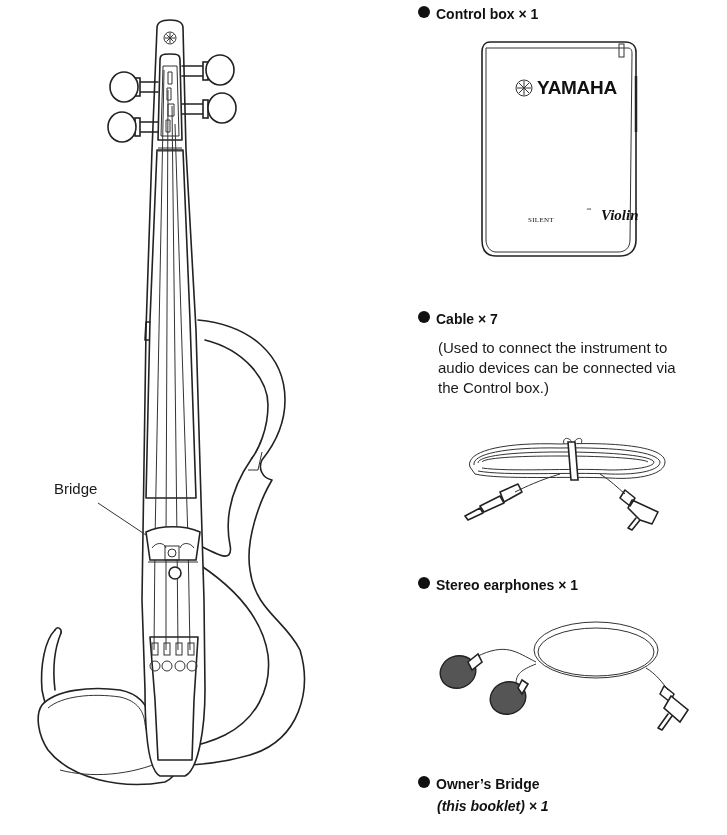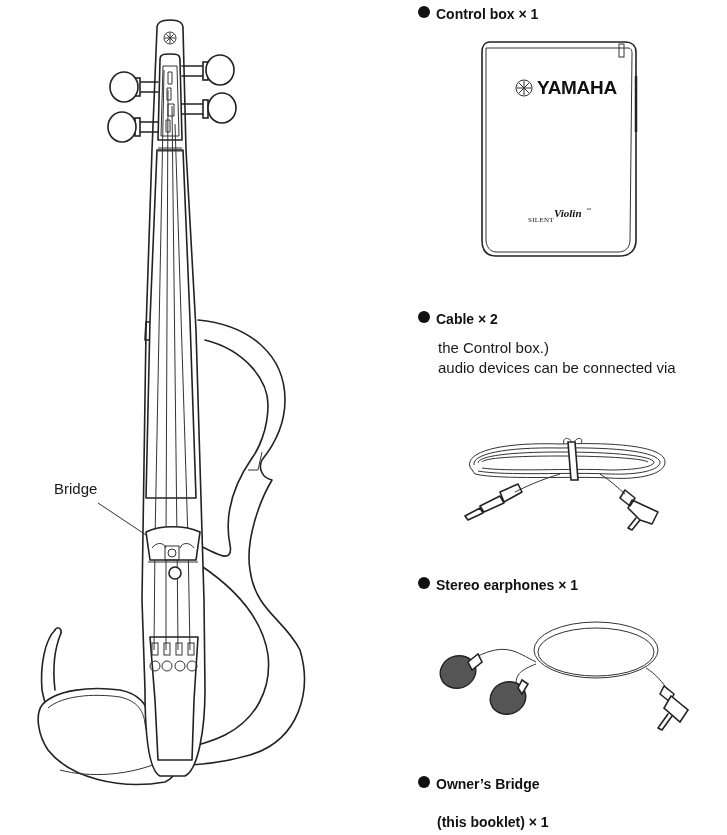--- a/index.html
+++ b/index.html
@@ -10,21 +10,21 @@
   .bullet { display: inline-block; width: 12px; height: 12px; border-radius: 50%;
             background: #111; margin-right: 6px; vertical-align: 1px; }
   .desc { font-size: 15px; line-height: 20px; color: #1a1a1a; }
   .label { font-size: 15px; color: #1a1a1a; }
   svg { position: absolute; overflow: visible; }
   .ln { fill: none; stroke: #222; stroke-width: 1.6; stroke-linejoin: round; stroke-linecap: round; }
   .ln-thin { fill: none; stroke: #333; stroke-width: 1; }
   .fill-w { fill: #fff; stroke: #222; stroke-width: 1.6; }
   .logo { font-weight: bold; font-size: 19px; letter-spacing: -0.3px; }
   .brand-small { font-family: "Liberation Serif", serif; font-size: 7px; letter-spacing: 0.3px; }
-  .brand-script { font-family: "Liberation Serif", serif; font-style: italic; font-weight: bold; font-size: 11px; }
+  .brand-script { font-family: "Liberation Serif", serif; font-style: italic; font-weight: bold; font-size: 15px; margin-left: 47px; }
 </style>
 </head>
 <body>
 
 <div class="abs" style="left:0;top:0;width:400px;height:675px;">
   <svg width="400" height="835" viewBox="0 0 400 835">
 
     <path class="ln" d="M198 320 C 250 325, 285 355, 285 400 C 285 430, 270 450, 262 460 C 258 468, 262 478, 272 480 C 260 500, 245 540, 250 570 C 255 610, 285 620, 300 650 C 312 690, 300 740, 250 755 C 215 765, 175 768, 155 762"></path>
 
     <path class="ln" d="M205 340 C 245 350, 268 380, 268 405 C 268 430, 258 450, 252 458"></path>
@@ -112,25 +112,26 @@
     <circle cx="44" cy="48" r="8" class="ln-thin" stroke-width="1.5"></circle>
     <path class="ln-thin" d="M44 41 L44 55 M37 48 L51 48 M39 43 L49 53 M49 43 L39 53"></path>
   </svg>
   <span class="abs logo" style="left:57px;top:37px;">YAMAHA</span>
   <span class="abs brand-small" style="left:48px;top:176px;text-align:right;">SILENT</span>
   <span class="abs brand-script" style="left:74px;top:167px;">Violin</span>
   <span class="abs brand-small" style="left:106px;top:167px;font-size:5px;">™</span>
 </div>
 
 <div class="abs heading" style="left:418px;top:308px;">
-  <span class="bullet"></span><span>Cable × 2</span>
+  <span class="bullet"></span><span>Cable × 7</span>
 </div>
 <div class="abs desc" style="left:438px;top:338px;">
+  <div>(Used to connect the instrument to</div>
+  <div>audio devices can be connected via</div>
   <div>the Control box.)</div>
-  <div>audio devices can be connected via</div>
 </div>
 <div class="abs" style="left:460px;top:432px;width:240px;height:100px;">
   <svg width="240" height="100" viewBox="0 0 240 100">
     <g class="ln-thin">
       <path d="M10 35 C 5 20, 40 10, 100 12 C 160 10, 205 15, 205 30 C 205 42, 180 48, 150 46 C 110 44, 40 48, 15 42 Z"></path>
       <path d="M14 33 C 12 22, 45 15, 100 16 C 158 15, 198 20, 200 30 C 200 38, 180 43, 150 42 C 110 40, 45 44, 18 39"></path>
       <path d="M18 31 C 18 24, 50 20, 100 20 C 155 20, 192 24, 194 30 C 194 35, 175 38, 150 38 C 110 36, 50 40, 22 36"></path>
       <path d="M22 30 C 24 26, 55 24, 100 24 C 150 24, 185 27, 188 30"></path>
     </g>
 
@@ -168,14 +169,14 @@
     <path class="fill-w" d="M82 76 L 86 68 L 92 72 L 86 82 Z"></path>
 
     <path class="ln" d="M228 74 L 238 82 L 234 90 L 224 82 Z"></path>
     <path class="fill-w" d="M235 84 L 252 98 L 244 110 L 228 96 Z"></path>
     <path class="ln" d="M236 104 L 226 118 L 222 116 L 232 102"></path>
   </svg>
 </div>
 
 <div class="abs heading" style="left:418px;top:773px;">
   <div><span class="bullet"></span><span>Owner’s Bridge</span></div>
-  <div style="padding-left:19px;margin-top:16px;">(this booklet) × 1</div>
+  <div style="padding-left:19px;margin-top:0;font-style:italic;">(this booklet) × 1</div>
 </div>
 
 </body></html>

